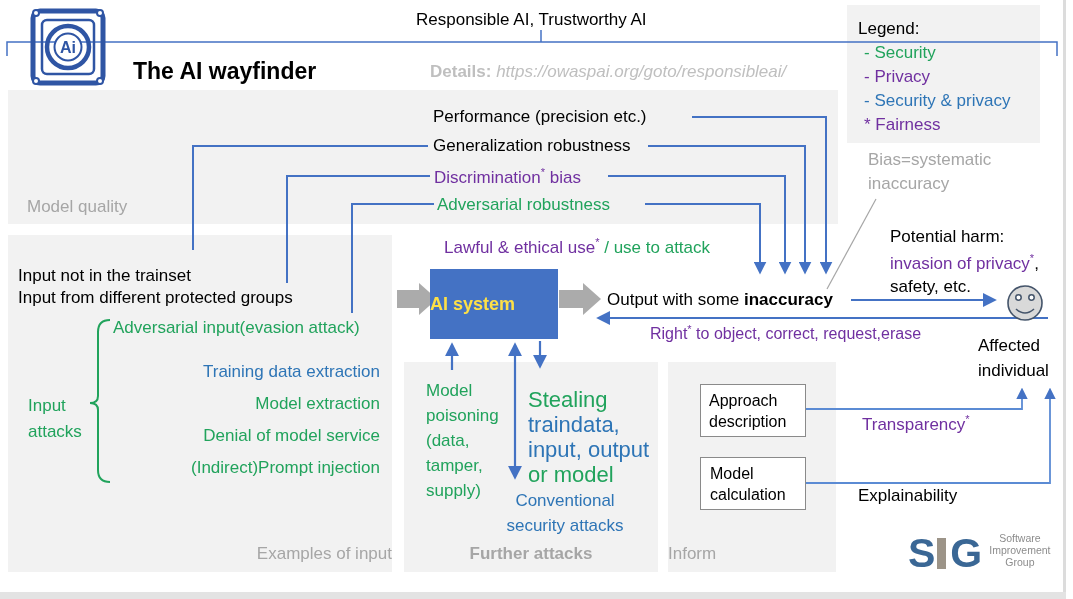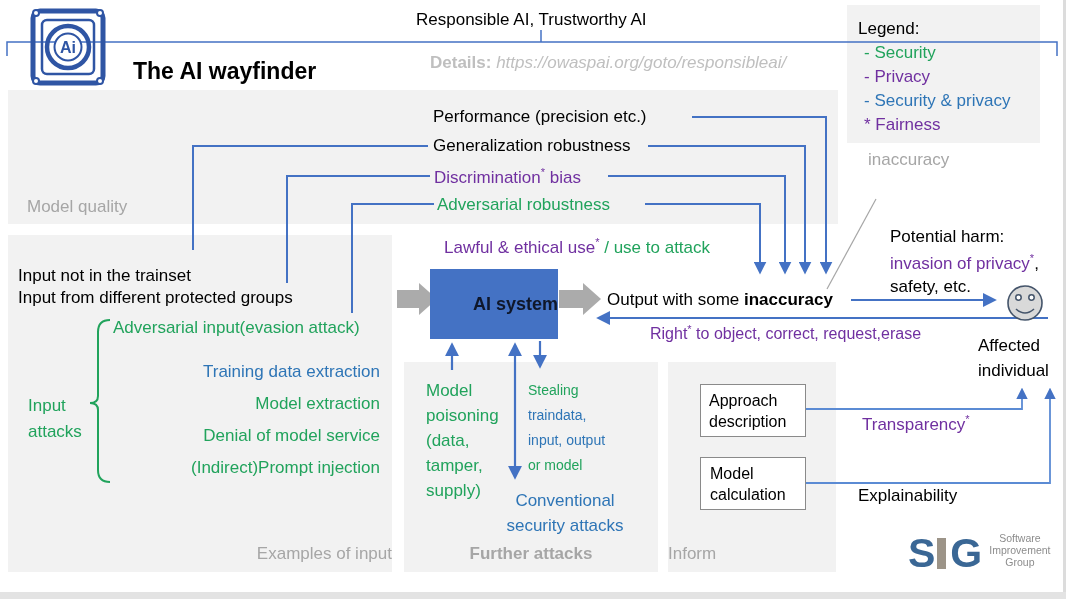--- a/index.html
+++ b/index.html
@@ -9,22 +9,22 @@
   .overlay{position:absolute;left:0;top:0;z-index:1;}
   .t{position:absolute;white-space:nowrap;z-index:2;line-height:1.2;}
   .green{color:#21A35C;}
   .purple{color:#7030A0;}
   .blue{color:#2E75B6;}
   .gray{color:#A6A6A6;}
   .black{color:#000;}
   sup{font-size:11px;}
   .panel-label{position:absolute;color:#A6A6A6;font-size:17px;z-index:2;}
   .ai-box{position:absolute;left:430px;top:269px;width:128px;height:70px;background:#4472C4;
-          color:#0f172a;font-weight:bold;font-size:18px;display:flex;align-items:center;
-          justify-content:flex-end;z-index:2;}
+          color:#fde047;font-weight:bold;font-size:18px;display:flex;align-items:center;
+          justify-content:flex-start;z-index:2;}
   .info-box{position:absolute;width:106px;height:53px;background:#fff;border:1px solid #8a8a8a;
             font-size:16px;line-height:21px;padding:5px 0 0 9px;box-sizing:border-box;z-index:2;color:#000;}
   .edge-right{position:absolute;left:1063px;top:0;width:3px;height:592px;background:#DCDCDC;z-index:3;}
   .edge-bottom{position:absolute;left:0;top:592px;width:1066px;height:7px;background:#E3E3E3;z-index:3;}
   .sig{position:absolute;left:908px;top:532px;display:flex;align-items:flex-end;z-index:2;}
   .sig .ltr{font-size:41px;font-weight:bold;color:#3A6795;line-height:34px;letter-spacing:-2px;}
   .sig .bar{width:9px;height:31px;background:#9C9488;margin:0 4px 1px 4px;}
   .sig .txt{margin-left:9px;font-size:10.5px;line-height:12px;color:#8C8C8C;padding-bottom:2px;text-align:center;}
 </style>
 </head>
@@ -102,39 +102,40 @@
     <circle cx="40" cy="43" r="13.5" fill="#fff" stroke="#2F55A4" stroke-width="2"></circle>
     <circle cx="8" cy="9" r="3" fill="#fff" stroke="#2F55A4" stroke-width="2"></circle>
     <circle cx="72" cy="9" r="3" fill="#fff" stroke="#2F55A4" stroke-width="2"></circle>
     <circle cx="8" cy="77" r="3" fill="#fff" stroke="#2F55A4" stroke-width="2"></circle>
     <circle cx="72" cy="77" r="3" fill="#fff" stroke="#2F55A4" stroke-width="2"></circle>
     <text x="40" y="49" text-anchor="middle" font-family="Liberation Sans, sans-serif" font-size="16" font-weight="bold" fill="#2F55A4">Ai</text>
   </svg>
 
   <div class="t black" style="left:416px;top:10px;font-size:17px;">Responsible AI, Trustworthy AI</div>
   <div class="t black" style="left:133px;top:58px;font-size:23px;font-weight:bold;">The AI wayfinder</div>
-  <div class="t" style="left:430px;top:53px;font-size:17px;color:#BFBFBF;">
+  <div class="t" style="left:430px;top:62px;font-size:17px;color:#BFBFBF;">
     <span style="font-weight:bold;">Details:</span>
     <i>https://owaspai.org/goto/responsibleai/</i>
   </div>
 
   <div class="t black" style="left:858px;top:19px;font-size:17px;">Legend:</div>
   <div class="t green" style="left:864px;top:43px;font-size:17px;">- Security</div>
   <div class="t purple" style="left:864px;top:67px;font-size:17px;">- Privacy</div>
   <div class="t blue" style="left:864px;top:91px;font-size:17px;">- Security &amp; privacy</div>
   <div class="t purple" style="left:864px;top:115px;font-size:17px;">* Fairness</div>
 
   <div class="panel-label" style="left:27px;top:197px;">Model quality</div>
   <div class="t black" style="left:433px;top:107px;font-size:17px;">Performance (precision etc.)</div>
   <div class="t black" style="left:433px;top:136px;font-size:17px;">Generalization robustness</div>
   <div class="t purple" style="left:434px;top:166px;font-size:17px;">
     <span>Discrimination</span><sup>*</sup><span> bias</span>
   </div>
   <div class="t green" style="left:437px;top:195px;font-size:17px;">Adversarial robustness</div>
   <div class="t gray" style="left:868px;top:148px;font-size:17px;line-height:24px;">
+    <div>Bias=systematic</div>
     <div>inaccuracy</div>
   </div>
 
   <div class="t black" style="left:18px;top:258px;font-size:17px;margin-top:8px;">Input not in the trainset</div>
   <div class="t black" style="left:18px;top:288px;font-size:17px;">Input from different protected groups</div>
   <div class="t green" style="left:113px;top:318px;font-size:17px;">Adversarial input(evasion attack)</div>
   <div class="t blue" style="left:113px;top:362px;width:267px;text-align:right;font-size:17px;">Training data extraction</div>
   <div class="t green" style="left:113px;top:394px;width:267px;text-align:right;font-size:17px;">Model extraction</div>
   <div class="t green" style="left:113px;top:426px;width:267px;text-align:right;font-size:17px;">Denial of model service</div>
   <div class="t green" style="left:113px;top:458px;width:267px;text-align:right;font-size:17px;">(Indirect)Prompt injection</div>
@@ -157,21 +158,21 @@
     <span>Right</span><sup>*</sup><span> to object, correct, request,erase</span>
   </div>
 
   <div class="t green" style="left:426px;top:378px;font-size:17px;line-height:25px;">
     <div>Model</div>
     <div>poisoning</div>
     <div>(data,</div>
     <div>tamper,</div>
     <div>supply)</div>
   </div>
-  <div class="t" style="left:528px;top:378px;font-size:14px;line-height:25px;">
+  <div class="t" style="left:528px;top:387px;font-size:22px;line-height:25px;">
     <div class="green">Stealing</div>
     <div class="blue">traindata,</div>
     <div class="blue">input, output</div>
     <div class="green">or model</div>
   </div>
   <div class="t blue" style="left:480px;top:488px;width:170px;text-align:center;font-size:17px;line-height:25px;">
     <div>Conventional</div>
     <div>security attacks</div>
   </div>
   <div class="panel-label" style="left:404px;top:544px;width:254px;text-align:center;font-weight:bold;">Further attacks</div>

